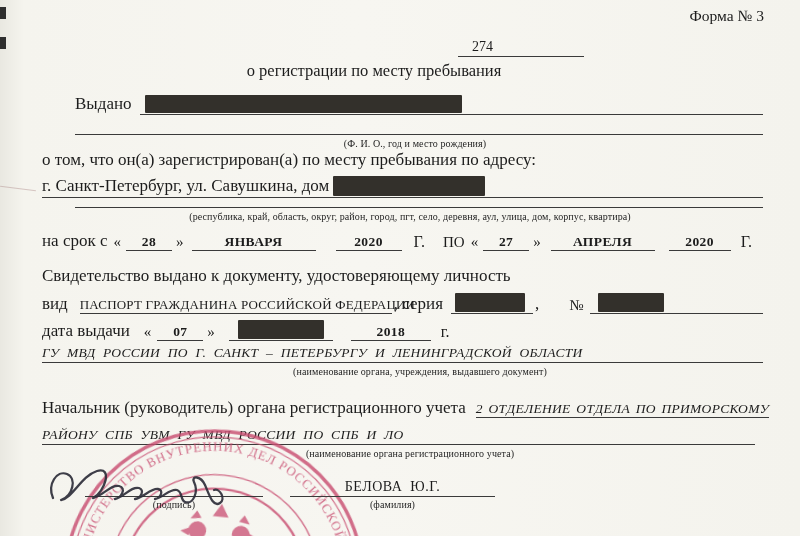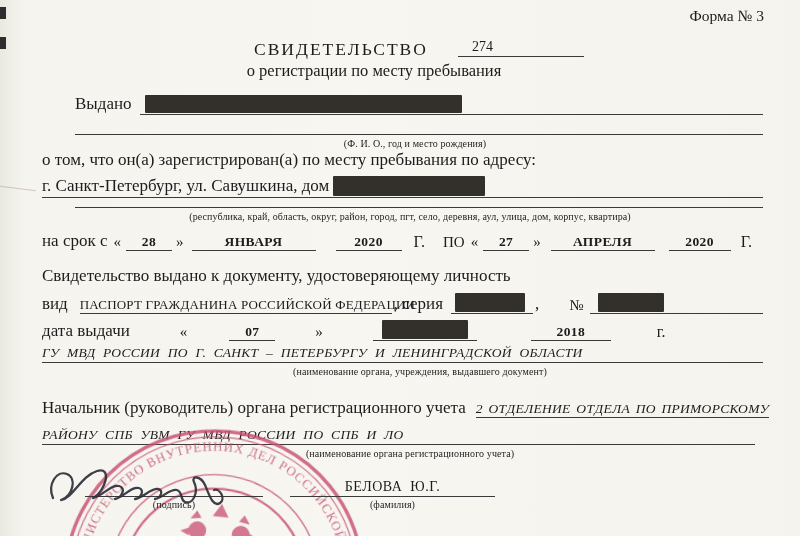--- a/index.html
+++ b/index.html
@@ -27,21 +27,20 @@
 <body>
 
 <div class="page">
 
   <div class="abs" style="left:0;top:7px;width:6px;height:12px;background:#2e2e2e;"></div>
   <div class="abs" style="left:0;top:37px;width:6px;height:12px;background:#2e2e2e;"></div>
   <div class="abs" style="left:0;top:188px;width:36px;height:1px;background:rgba(165,125,125,0.4);transform:rotate(7deg);"></div>
 
   <div class="abs" style="top:7px;right:36px;font-size:15.5px;">Форма № 3</div>
 
-  <div class="abs" style="left:254px;top:39px;font-size:17.5px;letter-spacing:2px;">СВИДЕТЕЛЬСТВО</div>
   <div class="abs" style="left:458px;top:39px;width:112px;border-bottom:1px solid #3a3a3a;font-size:14px;padding:0 0 1px 14px;">274</div>
   <div class="abs" style="left:238px;top:61px;width:272px;text-align:center;font-size:16.5px;">о регистрации по месту пребывания</div>
 
   <div class="abs body-t" style="left:75px;top:94px;">Выдано</div>
   <div class="abs" style="left:140px;top:93px;width:623px;border-bottom:1px solid #3a3a3a;display:flex;align-items:flex-end;height:21px;">
     <div class="redact" style="width:317px;height:18px;margin:0 0 1px 5px;"></div>
   </div>
   <div class="abs rule" style="left:75px;top:113px;width:688px;top:134px;"></div>
   <div class="abs cap" style="left:300px;top:138px;width:230px;">(Ф. И. О., год и место рождения)</div>
 
@@ -79,21 +78,21 @@
     <span class="u-cell" style="width:82px;margin-left:8px;position:relative;display:inline-flex;align-items:flex-end;height:22px;">
       <span class="redact" style="width:70px;height:19px;margin:0 0 1px 4px;"></span>
     </span>
     <span class="body-t" style="margin-left:2px;">,</span>
     <span style="font-size:15px;margin-left:30px;">№</span>
     <span class="u-cell" style="flex:1;margin-left:6px;display:inline-flex;align-items:flex-end;height:22px;">
       <span class="redact" style="width:66px;height:19px;margin:0 0 1px 8px;"></span>
     </span>
   </div>
 
-  <div class="abs row" style="left:42px;top:318px;gap:36px;">
+  <div class="abs row" style="left:42px;top:318px;">
     <span class="body-t">дата выдачи</span>
     <span class="q" style="margin-left:14px;">«</span>
     <span class="u-cell val" style="width:46px;margin-left:6px;">07</span>
     <span class="q" style="margin-left:4px;">»</span>
     <span class="u-cell" style="width:104px;margin-left:14px;display:inline-flex;align-items:flex-end;height:22px;">
       <span class="redact" style="width:86px;height:19px;margin:0 0 1px 9px;"></span>
     </span>
     <span class="u-cell val" style="width:80px;margin-left:18px;">2018</span>
     <span style="font-size:16px;margin-left:10px;">г.</span>
   </div>

